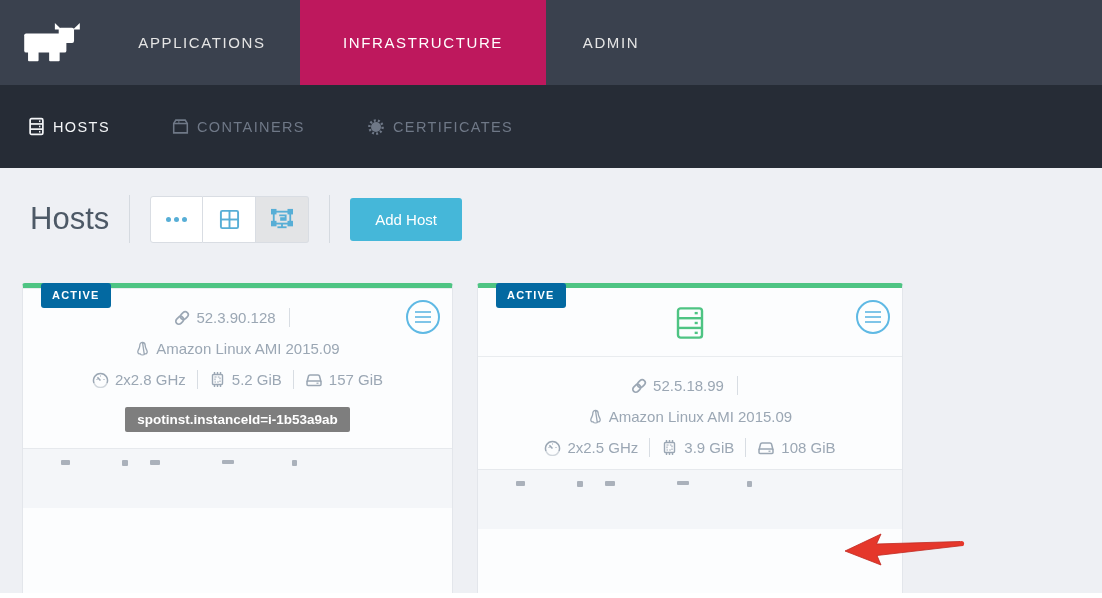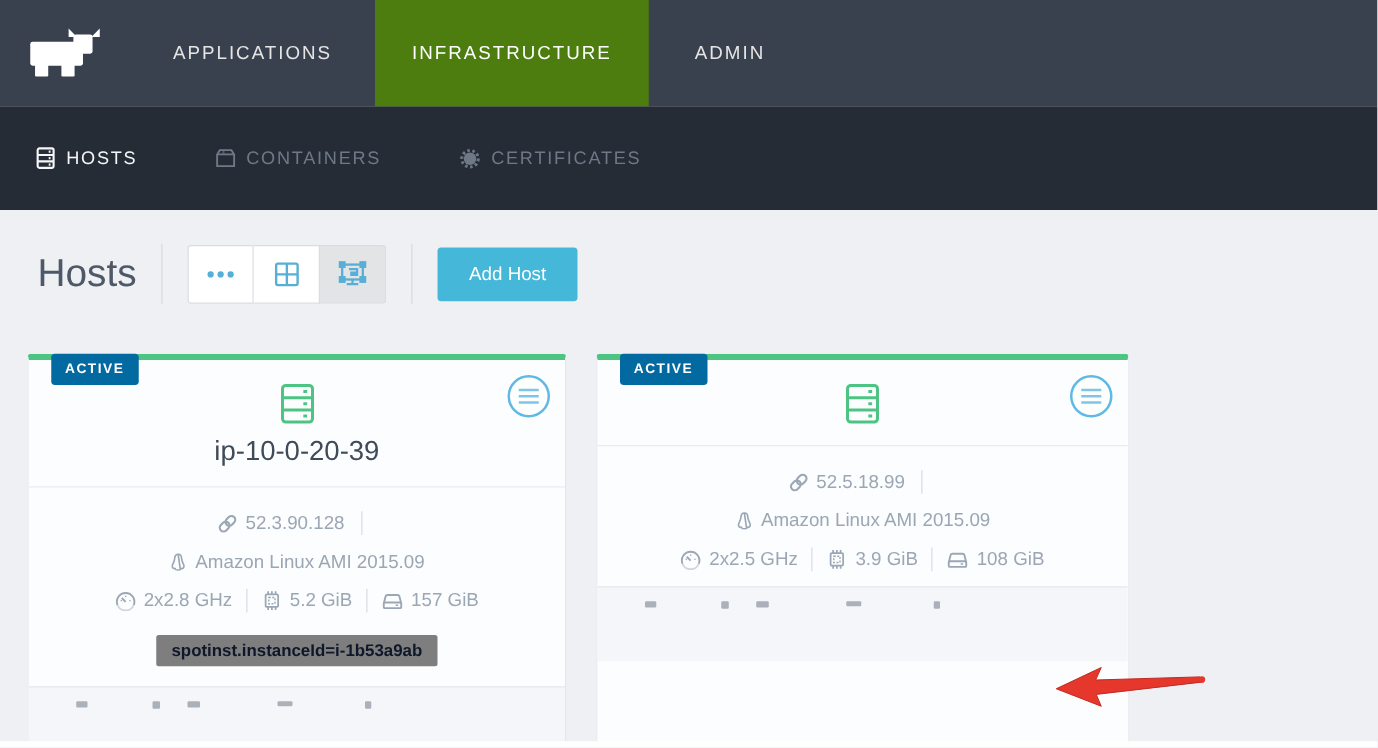--- a/index.html
+++ b/index.html
@@ -15,21 +15,21 @@
     height:85px; background:#3a414e;
     display:flex; align-items:stretch;
   }
   .logo-box { width:104px; display:flex; align-items:center; justify-content:center; }
   .tab {
     display:flex; align-items:center; justify-content:center;
     font-size:15px; letter-spacing:1.6px; color:#e5e5e5;
     cursor:pointer;
   }
   .tab-applications { width:196px; }
-  .tab-infrastructure { width:219px; background:#4d7c0f; color:#ffffff; }
+  .tab-infrastructure { width:246px; background:#be185d; color:#ffffff; }
   .tab-admin { width:130px; }
 
   
   .subnav {
     height:83px; background:#262c36;
     display:flex; align-items:center; padding-left:28px;
   }
   .subnav-item {
     display:flex; align-items:center; gap:8px;
     font-size:14.5px; letter-spacing:1.4px; color:#6f7887;
@@ -101,21 +101,21 @@
   .detail-row {
     display:flex; align-items:center; justify-content:center;
     height:31px;
   }
   .detail-row svg { margin-right:6px; flex:none; }
   .vsep { width:1px; height:19px; background:#d8dde3; margin:0 11px; }
   .vsep.tail { margin-left:13px; }
 
   .label-row { text-align:center; padding:6px 0 16px; }
   .host-label {
-    display:inline-block; background:#7e7e7e; color:#0f172a;
+    display:inline-block; background:#7e7e7e; color:#ffffff;
     font-size:13.5px; font-weight:bold;
     padding:5px 12px; border-radius:2px;
   }
 
   .card-footer { background:#f4f6f9; border-top:1px solid #e6e9ed; height:60px; padding:11px 0 0 38px; }
   .fragments { display:flex; align-items:flex-start; }
   .fragments i { display:block; background:#aab1bb; height:5px; border-radius:1px; }
   .fragments i:nth-child(1){ width:9px;  margin-right:52px; }
   .fragments i:nth-child(2){ width:6px;  margin-right:22px; height:6px; }
   .fragments i:nth-child(3){ width:10px; margin-right:62px; }
@@ -218,31 +218,20 @@
     <button class="add-host-btn">Add Host</button>
   </div>
 
   <div class="cards">
 
     <div class="host-card">
       <div class="status-badge">ACTIVE</div>
       <div class="card-menu-btn">
         <span style="display:contents"><i></i><i></i><i></i></span>
       </div>
-      <div class="card-head">
-        <svg width="32" height="36" viewBox="0 0 24 26" fill="none" stroke="#4ec483" stroke-width="1.8">
-          <rect x="3" y="2" width="18" height="22" rx="2"></rect>
-          <line x1="3" y1="9.4" x2="21" y2="9.4"></line>
-          <line x1="3" y1="16.7" x2="21" y2="16.7"></line>
-          <line x1="15.5" y1="5.6" x2="17.8" y2="5.6"></line>
-          <line x1="15.5" y1="13" x2="17.8" y2="13"></line>
-          <line x1="15.5" y1="20.4" x2="17.8" y2="20.4"></line>
-        </svg>
-        <div class="host-name">ip-10-0-20-39</div>
-      </div>
       <div class="card-divider"></div>
       <div class="card-details">
         <div class="detail-row">
           <svg width="16" height="16" viewBox="0 0 16 16" fill="none" stroke="#9ba7b4" stroke-width="1.7">
             <g transform="rotate(-45 8 8)">
               <rect x="0.5" y="5" width="8.5" height="6" rx="3"></rect>
               <rect x="7" y="5" width="8.5" height="6" rx="3"></rect>
             </g>
           </svg>
           <span>52.3.90.128</span>

